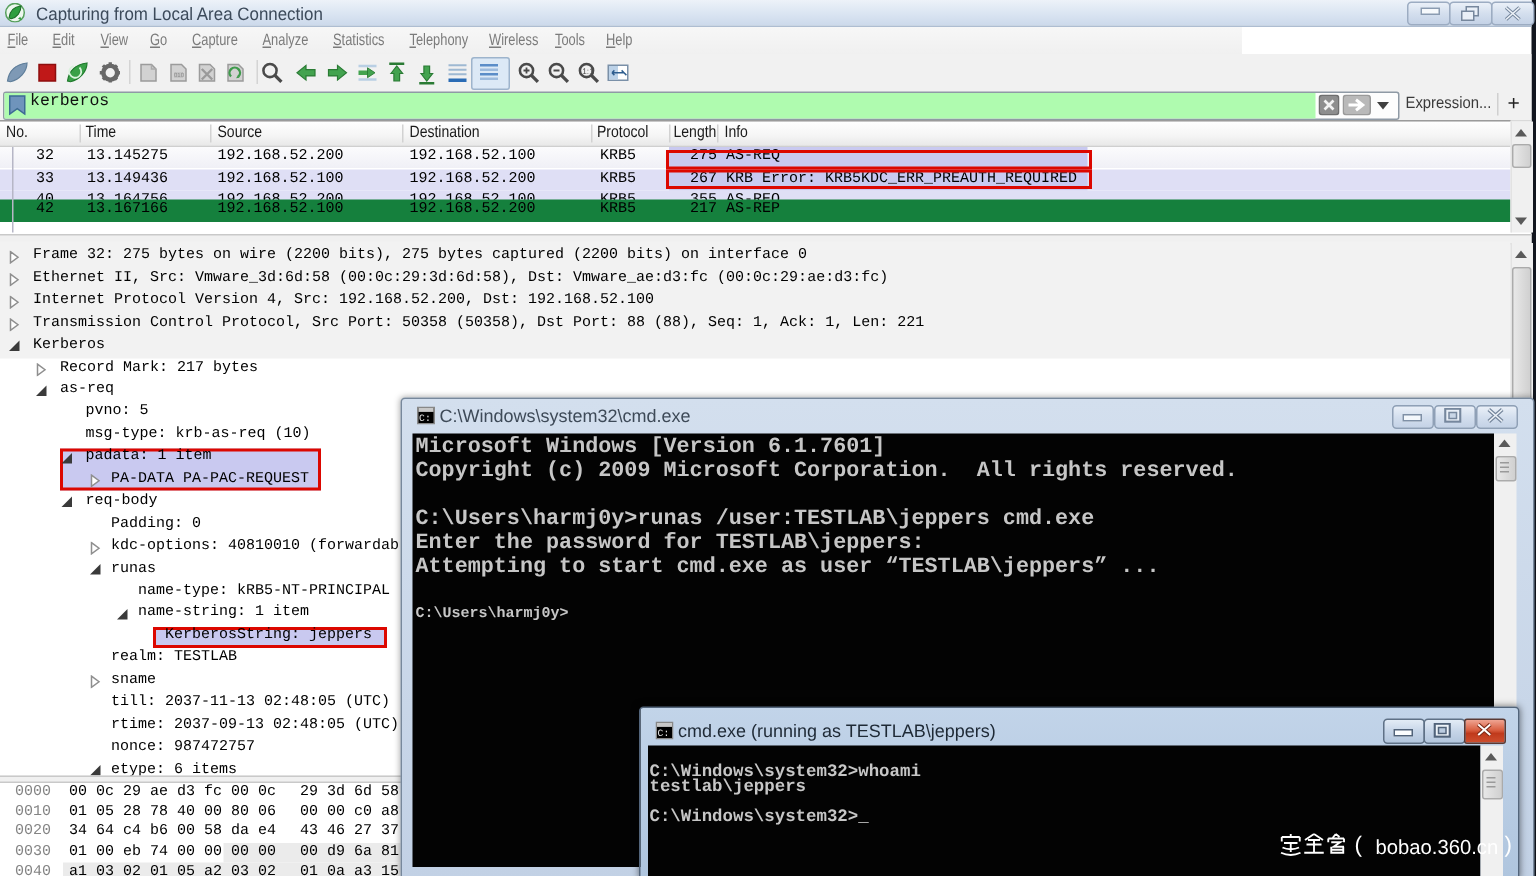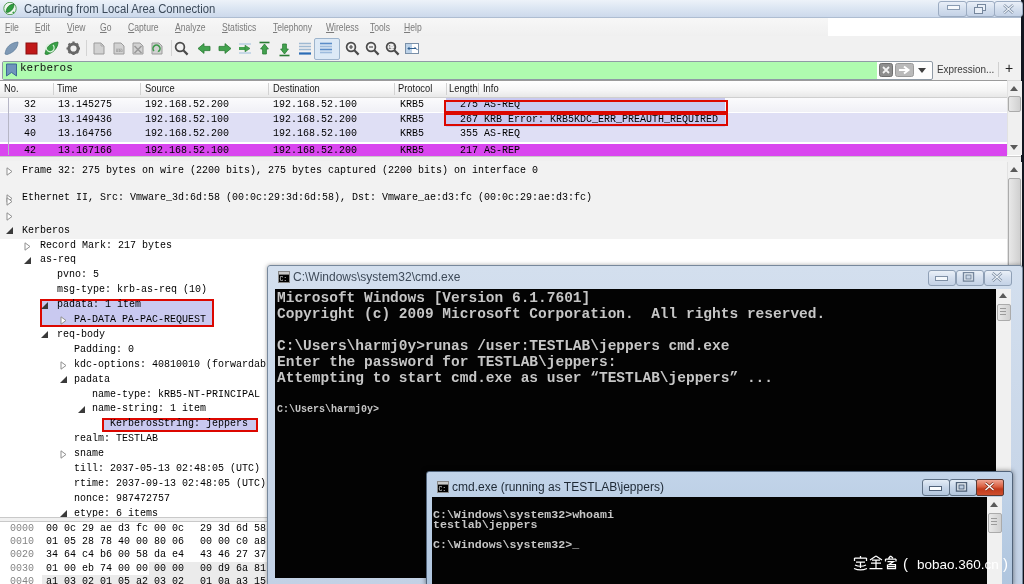--- a/index.html
+++ b/index.html
@@ -243,21 +243,21 @@
 </div>
 <div class="plrow mono" style="top:127.2px;background:#DFDFF5">
 <span style="left:0px;width:36px;text-align:right">40</span>
 <span style="left:58px">13.164756</span>
 <span style="left:145px">192.168.52.200</span>
 <span style="left:273px">192.168.52.100</span>
 <span style="left:400px">KRB5</span>
 <span style="left:440px;width:38px;text-align:right">355</span>
 <span style="left:484px">AS-REQ</span>
 </div>
-<div class="plrow mono" style="top:144px;background:#d946ef">
+<div class="plrow mono" style="top:133px;background:#15803d">
 <span style="left:0px;width:36px;text-align:right">42</span>
 <span style="left:58px">13.167166</span>
 <span style="left:145px">192.168.52.100</span>
 <span style="left:273px">192.168.52.200</span>
 <span style="left:400px">KRB5</span>
 <span style="left:440px;width:38px;text-align:right">217</span>
 <span style="left:484px">AS-REP</span>
 </div>
 <div class="abs" style="left:8px;top:98px;width:1px;height:57px;background:#B6B6C6"></div>
 <div class="abs" style="left:444px;top:99.5px;width:284px;height:13px;border:2px solid #DC0700;box-sizing:border-box"></div>
@@ -265,35 +265,37 @@
 <div class="abs" style="left:0;top:156.4px;width:1021px;height:5px;background:#F0F0F0;border-top:1px solid #C9C9C9;border-bottom:1px solid #C9C9C9"></div>
 <div class="abs" style="left:0;top:160.5px;width:1007px;height:78px;background:#F2F2F2"></div>
 <div class="abs" style="left:40px;top:298.6px;width:174px;height:28.8px;background:#C9C9F0;border:2px solid #DC0700;box-sizing:border-box"></div>
 <div class="abs" style="left:102px;top:417.8px;width:156px;height:14.4px;background:#C9C9F0;border:2px solid #DC0700;box-sizing:border-box"></div>
 <div class="trow mono" style="top:164.0px;">
 <svg class="abs" style="left:6px;top:3px" width="7" height="9" viewBox="0 0 7 9">
       <path d="M1 0.8 L6 4.5 L1 8.2 Z" fill="#FEFEFE" stroke="#8F8F8F" stroke-width="1"></path>
     </svg>
 <span style="left:22px">Frame 32: 275 bytes on wire (2200 bits), 275 bytes captured (2200 bits) on interface 0</span>
 </div>
-<div class="trow mono" style="top:178.9px;margin-top:12px;">
+<div class="trow mono" style="top:178.9px;">
 <svg class="abs" style="left:6px;top:3px" width="7" height="9" viewBox="0 0 7 9">
       <path d="M1 0.8 L6 4.5 L1 8.2 Z" fill="#FEFEFE" stroke="#8F8F8F" stroke-width="1"></path>
     </svg>
 <span style="left:22px">Ethernet II, Src: Vmware_3d:6d:58 (00:0c:29:3d:6d:58), Dst: Vmware_ae:d3:fc (00:0c:29:ae:d3:fc)</span>
 </div>
 <div class="trow mono" style="top:193.8px;">
 <svg class="abs" style="left:6px;top:3px" width="7" height="9" viewBox="0 0 7 9">
       <path d="M1 0.8 L6 4.5 L1 8.2 Z" fill="#FEFEFE" stroke="#8F8F8F" stroke-width="1"></path>
     </svg>
+<span style="left:22px">Internet Protocol Version 4, Src: 192.168.52.200, Dst: 192.168.52.100</span>
 </div>
 <div class="trow mono" style="top:208.7px;">
 <svg class="abs" style="left:6px;top:3px" width="7" height="9" viewBox="0 0 7 9">
       <path d="M1 0.8 L6 4.5 L1 8.2 Z" fill="#FEFEFE" stroke="#8F8F8F" stroke-width="1"></path>
     </svg>
+<span style="left:22px">Transmission Control Protocol, Src Port: 50358 (50358), Dst Port: 88 (88), Seq: 1, Ack: 1, Len: 221</span>
 </div>
 <div class="trow mono" style="top:223.6px;">
 <div class="arro" style="left:6px;top:3.5px"></div>
 <span style="left:22px">Kerberos</span>
 </div>
 <div class="trow mono" style="top:238.5px;">
 <svg class="abs" style="left:24px;top:3px" width="7" height="9" viewBox="0 0 7 9">
       <path d="M1 0.8 L6 4.5 L1 8.2 Z" fill="#FEFEFE" stroke="#8F8F8F" stroke-width="1"></path>
     </svg>
 <span style="left:40px">Record Mark: 217 bytes</span>
@@ -326,21 +328,21 @@
 <span style="left:74px">Padding: 0</span>
 </div>
 <div class="trow mono" style="top:357.7px;">
 <svg class="abs" style="left:60px;top:3px" width="7" height="9" viewBox="0 0 7 9">
       <path d="M1 0.8 L6 4.5 L1 8.2 Z" fill="#FEFEFE" stroke="#8F8F8F" stroke-width="1"></path>
     </svg>
 <span style="left:74px">kdc-options: 40810010 (forwardab</span>
 </div>
 <div class="trow mono" style="top:372.6px;">
 <div class="arro" style="left:60px;top:3.5px"></div>
-<span style="left:74px">padata</span>
+<span style="left:74px">runas</span>
 </div>
 <div class="trow mono" style="top:387.5px;">
 <span style="left:92px">name-type: kRB5-NT-PRINCIPAL</span>
 </div>
 <div class="trow mono" style="top:402.4px;">
 <div class="arro" style="left:78px;top:3.5px"></div>
 <span style="left:92px">name-string: 1 item</span>
 </div>
 <div class="trow mono" style="top:417.3px;">
 <span style="left:110px">KerberosString: jeppers</span>
@@ -348,21 +350,21 @@
 <div class="trow mono" style="top:432.2px;">
 <span style="left:74px">realm: TESTLAB</span>
 </div>
 <div class="trow mono" style="top:447.1px;">
 <svg class="abs" style="left:60px;top:3px" width="7" height="9" viewBox="0 0 7 9">
       <path d="M1 0.8 L6 4.5 L1 8.2 Z" fill="#FEFEFE" stroke="#8F8F8F" stroke-width="1"></path>
     </svg>
 <span style="left:74px">sname</span>
 </div>
 <div class="trow mono" style="top:462.0px;">
-<span style="left:74px">till: 2037-05-13 02:48:05 (UTC)</span>
+<span style="left:74px">till: 2037-11-13 02:48:05 (UTC)</span>
 </div>
 <div class="trow mono" style="top:476.9px;">
 <span style="left:74px">rtime: 2037-09-13 02:48:05 (UTC)</span>
 </div>
 <div class="trow mono" style="top:491.8px;">
 <span style="left:74px">nonce: 987472757</span>
 </div>
 <div class="trow mono" style="top:506.7px;">
 <div class="arro" style="left:60px;top:3.5px"></div>
 <span style="left:74px">etype: 6 items</span>

